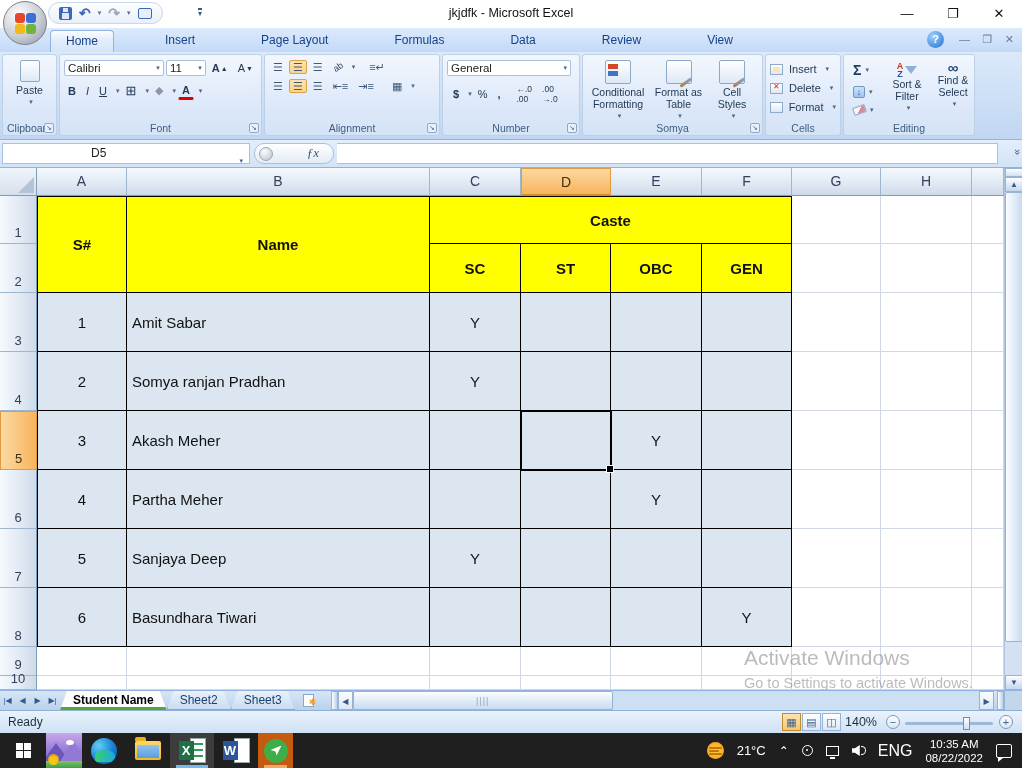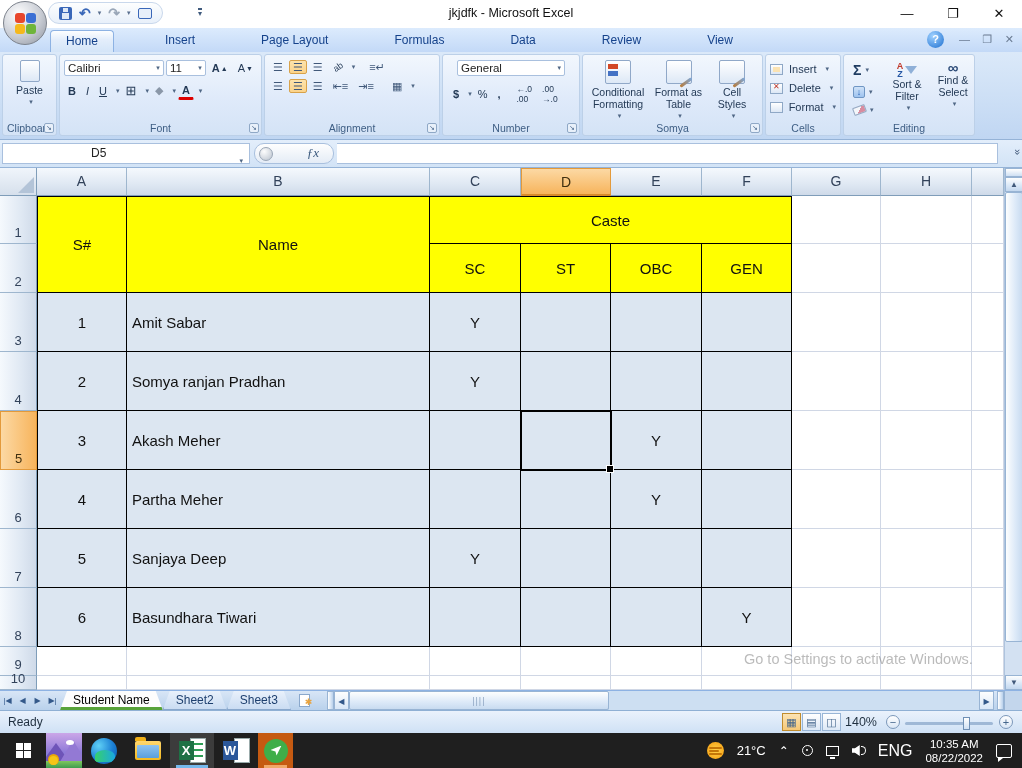--- a/index.html
+++ b/index.html
@@ -74,21 +74,21 @@
   
   #sheet { position:absolute; left:0; top:168px; width:1004px; height:522px; background:#fff;
     display:grid; grid-template-columns:37px 90px 303px 91px 90px 91px 90px 89px 91px 32px;
     grid-template-rows:28px 48px 49px 59px 59px 59px 59px 59px 59px 29px 14px; }
   .ch { background:linear-gradient(#f5f9fd,#dfe8f3 60%,#cfdae9); border-right:1px solid #9eb6ce; border-bottom:1px solid #7f9db9; color:#32425a; font-size:14px; text-align:center; line-height:27px; cursor:pointer; }
   .ch.sel { background:linear-gradient(#fcd9a4,#f7b45c); border:1px solid #e39a3b; border-bottom:2px solid #d88b2a; color:#403010; }
   .rh { background:linear-gradient(90deg,#f5f9fd,#dfe8f3 60%,#cfdae9); border-right:1px solid #7f9db9; border-bottom:1px solid #9eb6ce; color:#32425a; font-size:13px; text-align:center; display:flex; align-items:flex-end; justify-content:center; padding-bottom:3px; cursor:pointer; }
   .rh.sel { background:linear-gradient(90deg,#fcd9a4,#f7b45c); border:1px solid #e39a3b; color:#403010; }
   #corner { background:linear-gradient(#f0f5fb,#d6e0ec); border-right:1px solid #7f9db9; border-bottom:1px solid #7f9db9; position:relative; cursor:pointer; }
   #corner:after { content:""; position:absolute; right:2px; bottom:2px; width:0; height:0; border-left:16px solid transparent; border-bottom:16px solid #b3c4d8; }
-  .yc { background:#ffff00; color:#111; font-weight:normal; display:flex; align-items:center; justify-content:center; font-size:15px; border-right:1.5px solid #000; border-bottom:1.5px solid #000; cursor:cell; }
+  .yc { background:#ffff00; color:#111; font-weight:bold; display:flex; align-items:center; justify-content:center; font-size:15px; border-right:1.5px solid #000; border-bottom:1.5px solid #000; cursor:cell; }
   .dcell { background:#dce6f1; color:#111; font-size:15px; display:flex; align-items:center; border-right:1.5px solid #000; border-bottom:1.5px solid #000; cursor:cell; }
   .cnum, .cy { justify-content:center; }
   .cname { justify-content:flex-start; padding-left:5px; }
   .bl { border-left:1.5px solid #000; }
   .bt { border-top:1.5px solid #000; }
   .ec { background:#fff; border-right:1px solid #d0d7e5; border-bottom:1px solid #d0d7e5; cursor:cell; }
   #active-cell { position:absolute; left:520px; top:242px; width:92px; height:61px; border:2.5px solid #000; background:transparent; }
   #active-cell:after { content:""; position:absolute; right:-4px; bottom:-4px; width:6px; height:6px; background:#000; border:1px solid #fff; }
   #watermark { position:absolute; left:744px; top:478px; color:rgba(120,120,120,0.5); pointer-events:none; }
   #watermark .w1 { font-size:21px; }
@@ -98,21 +98,21 @@
   #vscroll { position:absolute; left:1004px; top:168px; width:18px; height:522px; background:#d3e1f2; border-left:1px solid #aec4de; }
   .sbtn { width:18px; height:15px; background:linear-gradient(#fdfefe,#d9e7f7 60%,#c4d8ef); border:1px solid #98b4d4; text-align:center; font-size:8px; color:#41597a; line-height:14px; cursor:pointer; }
   #vsplit { width:18px; height:9px; background:linear-gradient(#fff,#cfe0f3); border:1px solid #98b4d4; cursor:row-resize; }
   #vthumb { width:18px; height:450px; background:linear-gradient(90deg,#fdfefe,#dcE9f8 60%,#c8dbf0); border:1px solid #98b4d4; border-radius:2px; cursor:pointer; }
   #vdown { position:absolute; bottom:0; }
 
   
   #tabbar { position:absolute; left:0; top:690px; width:1022px; height:20px; background:linear-gradient(#d8e6f6,#b9d1ec); border-top:1px solid #8db2e3; display:flex; align-items:stretch; }
   .navbtn { width:15px; text-align:center; font-size:8px; color:#34598a; line-height:19px; cursor:pointer; }
   .stab { padding:0 12px; font-size:12px; color:#1d3f6e; line-height:19px; background:linear-gradient(#e9f1fb,#cadcf2); border:1px solid #8aa8cc; border-top:none; clip-path:polygon(7px 0,calc(100% - 7px) 0,100% 100%,0 100%); cursor:pointer; }
-  .stab.active { background:#fdfdfd; font-weight:normal; color:#000; border-bottom:3px solid #58a33a; }
+  .stab.active { background:#fdfdfd; font-weight:bold; color:#000; border-bottom:3px solid #58a33a; }
   #instab { width:30px; position:relative; cursor:pointer; }
   #instab .pg { position:absolute; left:8px; top:3px; width:11px; height:13px; background:#fff; border:1px solid #8aa8cc; }
   #instab .st { position:absolute; left:14px; top:6px; color:#e8a33d; font-size:9px; }
   #tabsplit { width:7px; background:linear-gradient(90deg,#fff,#b9d1ec); border:1px solid #98b4d4; cursor:col-resize; margin-left:6px; }
   #hscroll { display:flex; flex:1; align-items:stretch; }
   #hthumb { width:260px; background:linear-gradient(#fdfefe,#dce9f8 60%,#c8dbf0); border:1px solid #98b4d4; border-radius:2px; text-align:center; color:#8fa6c2; font-size:9px; line-height:18px; letter-spacing:1px; cursor:pointer; }
   .htrack { background:#cddff2; }
   #corner-fill { width:18px; background:#c3d6ec; border-left:1px solid #98b4d4; }
 
   
@@ -277,21 +277,21 @@
       <span class="rbtn bars">⇤≡</span>
       <span class="rbtn bars">⇥≡</span>
       <span class="rbtn bars" style="margin-left:8px">▦</span>
         <span class="car">▾</span>
     </div>
     <div class="glabel">Alignment</div>
     <span class="dl">↘</span>
   </div>
 
   <div class="group" style="left:442px; width:138px">
-    <div class="btnrow" style="padding:5px 14px 2px">
+    <div class="btnrow" style="padding:5px 4px 2px">
       <div class="combo" style="width:124px">
           <span>General</span>
           <span class="car">▾</span>
         </div>
     </div>
     <div class="btnrow" style="padding:4px 6px">
       <span class="rbtn" style="font-weight:bold">$</span>
         <span class="car">▾</span>
       <span class="rbtn">%</span>
       <span class="rbtn" style="font-weight:bold">,</span>
@@ -460,20 +460,21 @@
 
   <div class="dcell cnum bl" style="grid-area:9/2">6</div>
   <div class="dcell cname" style="grid-area:9/3">Basundhara Tiwari</div>
   <div class="dcell cy" style="grid-area:9/4"></div>
   <div class="dcell cy" style="grid-area:9/5"></div>
   <div class="dcell cy" style="grid-area:9/6"></div>
   <div class="dcell cy" style="grid-area:9/7">Y</div>
 
   <div id="active-cell"></div>
   <div id="watermark">
+    <div class="w1">Activate Windows</div>
     <div class="w2">Go to Settings to activate Windows.</div>
   </div>
 <div class="ec" style="grid-area: 2 / 8;"></div>
     <div class="ec" style="grid-area: 2 / 9;"></div>
     <div class="ec" style="grid-area: 2 / 10;"></div>
     <div class="ec" style="grid-area: 3 / 8;"></div>
     <div class="ec" style="grid-area: 3 / 9;"></div>
     <div class="ec" style="grid-area: 3 / 10;"></div>
     <div class="ec" style="grid-area: 4 / 8;"></div>
     <div class="ec" style="grid-area: 4 / 9;"></div>

